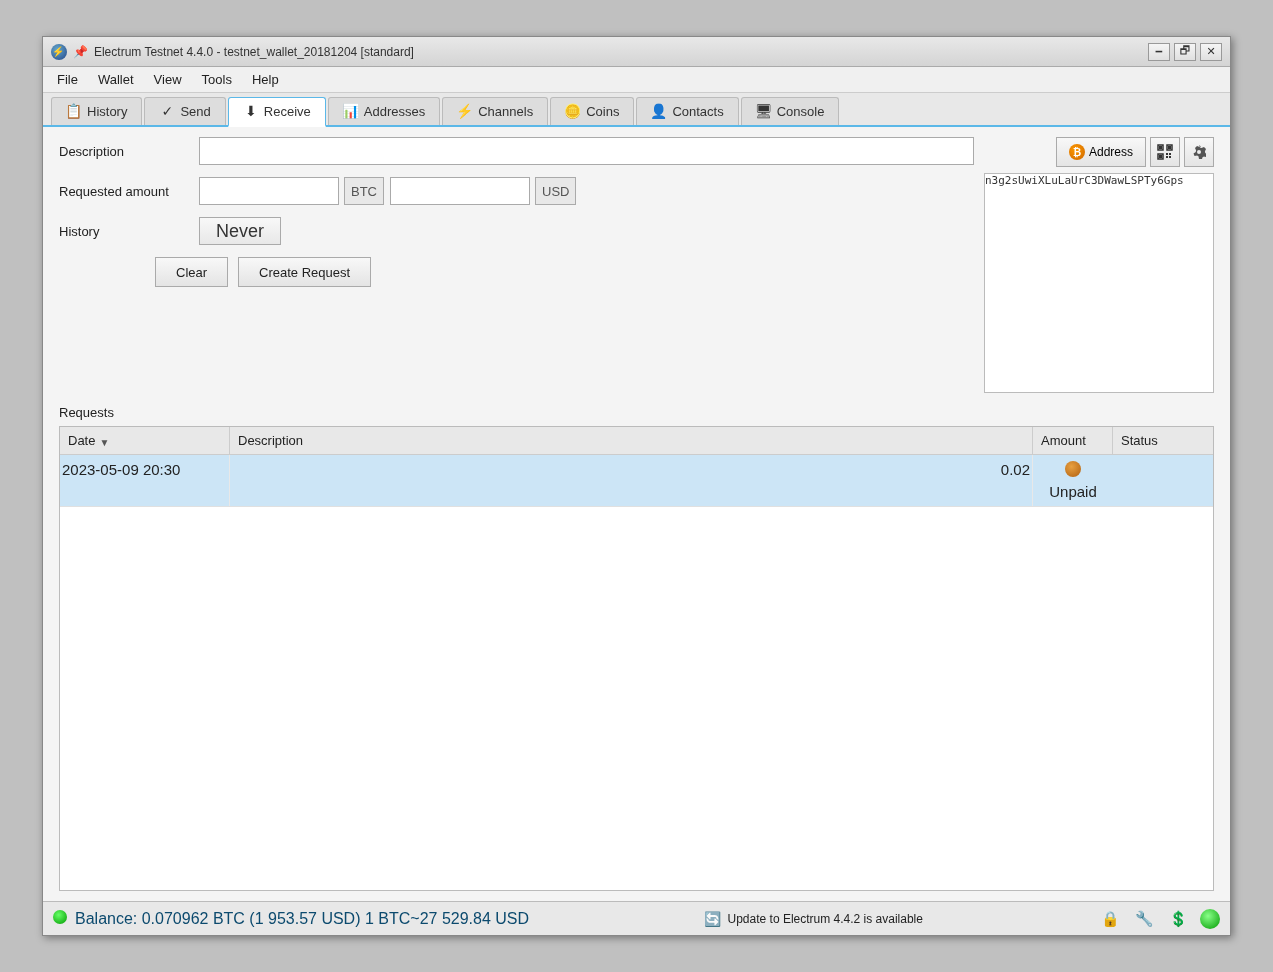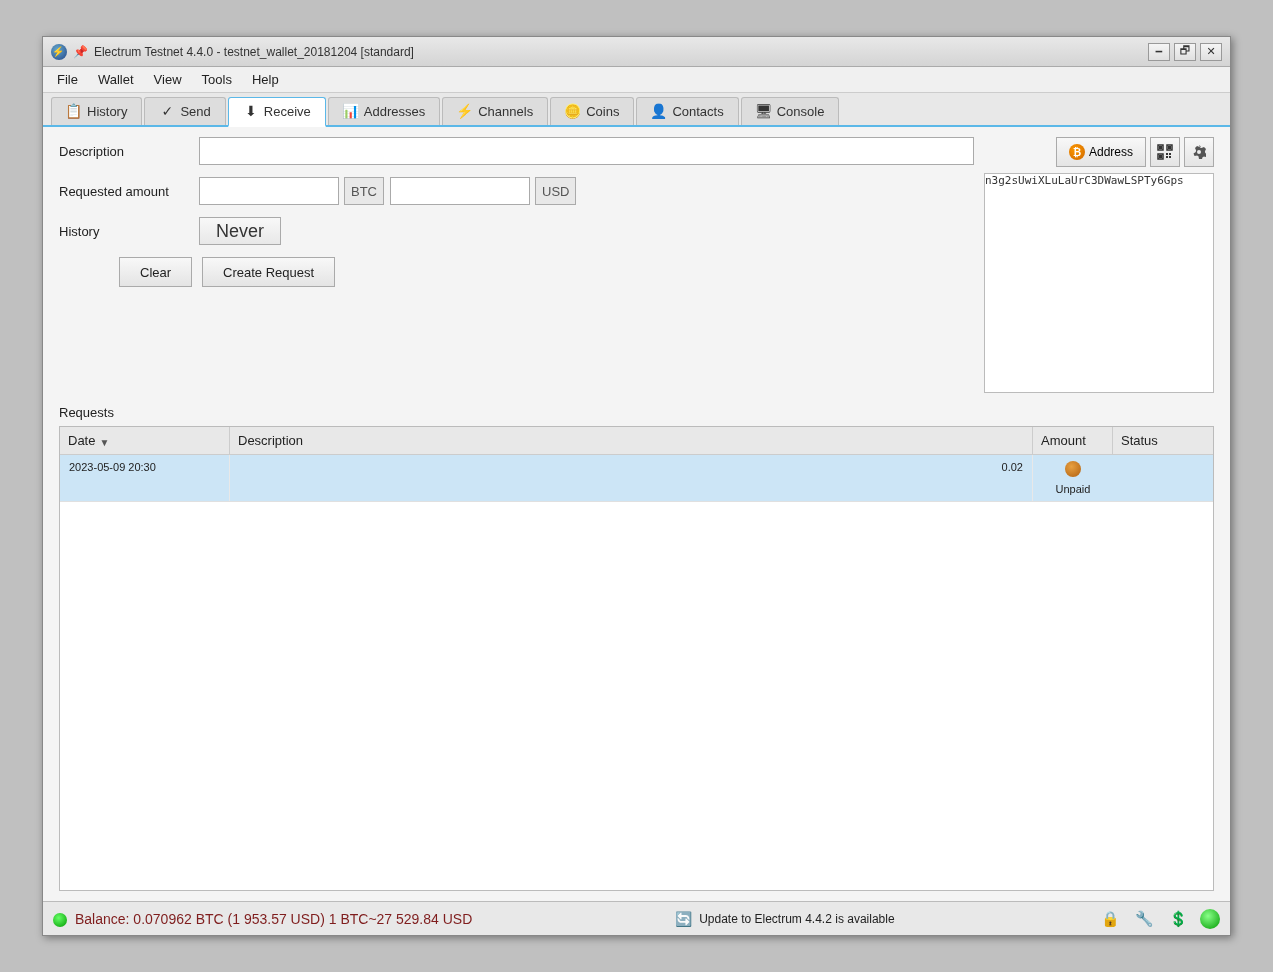--- a/index.html
+++ b/index.html
@@ -194,21 +194,21 @@
       border: 1px solid #aaa;
       background: linear-gradient(to bottom, #f8f8f8, #e8e8e8);
       font-size: 18px;
       cursor: pointer;
       color: #333;
     }
 
     .action-buttons {
       display: flex;
       gap: 10px;
-      margin-left: 60px;
+      margin-left: 96px;
       margin-bottom: 10px;
     }
     .action-btn {
       height: 30px;
       padding: 0 20px;
       border: 1px solid #aaa;
       background: linear-gradient(to bottom, #f8f8f8, #e4e4e4);
       font-size: 13px;
       cursor: pointer;
       color: #222;
@@ -294,22 +294,22 @@
       gap: 4px;
     }
     .th:last-child { border-right: none; }
     .table-row {
       display: grid;
       grid-template-columns: 170px 1fr 80px 100px;
       border-bottom: 1px solid #e0e0e0;
     }
     .table-row.selected { background: #cce5f6; }
     .td {
-      padding: 6px 9px;
-      font-size: 11px;
+      padding: 6px 2px;
+      font-size: 15px;
       color: #222;
       border-right: 1px solid #e8e8e8;
     }
     .td:last-child { border-right: none; flex-direction: column; }
     .td.amount { text-align: right; }
     .td.status { display: flex; align-items: center; gap: 6px; }
     .status-icon {
       width: 16px;
       height: 16px;
       border-radius: 50%;
@@ -322,24 +322,24 @@
       display: flex;
       align-items: center;
       justify-content: space-between;
       background: #e8e8e8;
       border-top: 1px solid #bbb;
       padding: 4px 10px;
       height: 34px;
     }
     .status-left {
       display: flex;
-      align-items: flex-end;
+      align-items: flex-start;
       gap: 8px;
-      font-size: 14px;
-      color: #7f1d1d;
+      font-size: 16px;
+      color: #0c4a6e;
     }
     .status-dot {
       width: 14px;
       height: 14px;
       border-radius: 50%;
       background: radial-gradient(circle at 40% 35%, #6f6, #090);
       flex-shrink: 0;
     }
     .status-update {
       display: flex;

